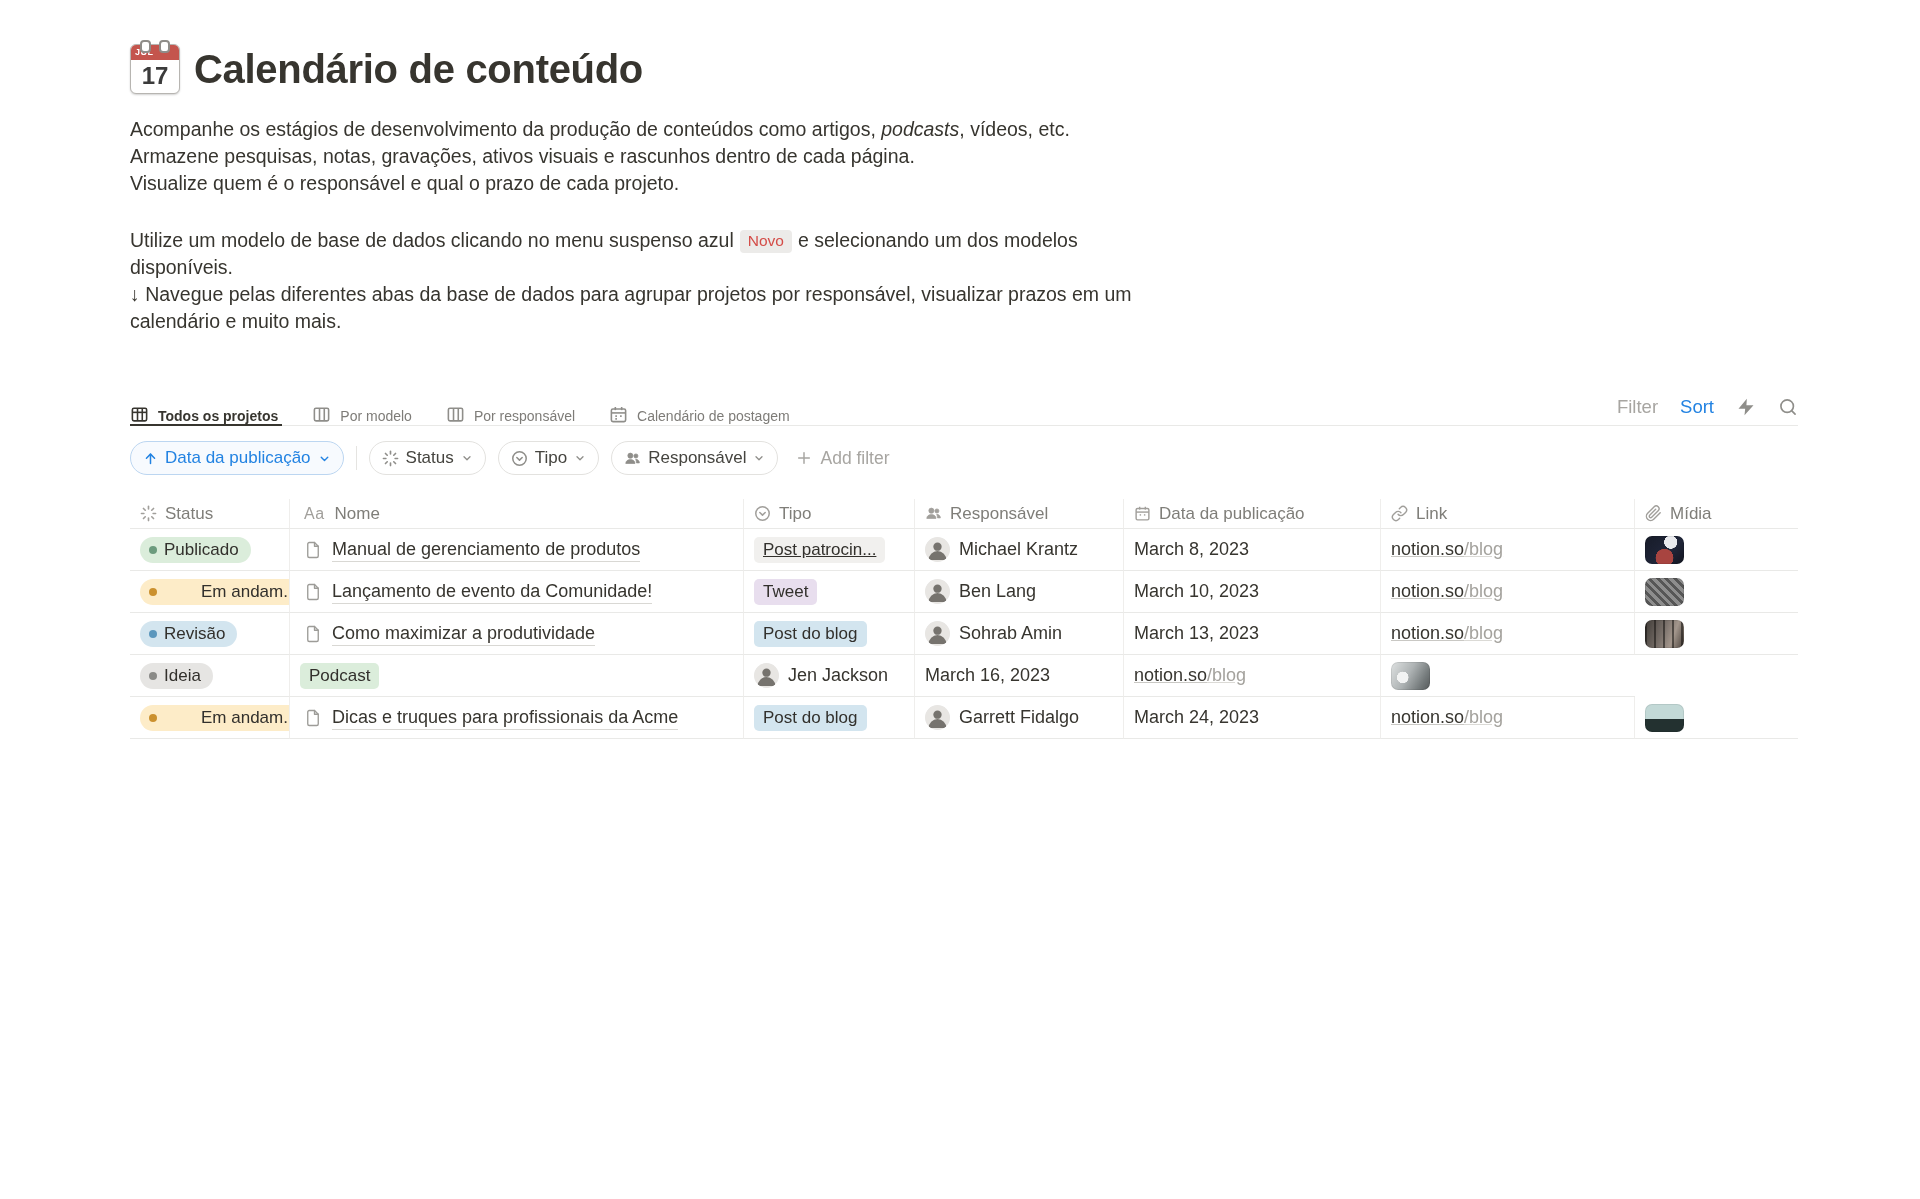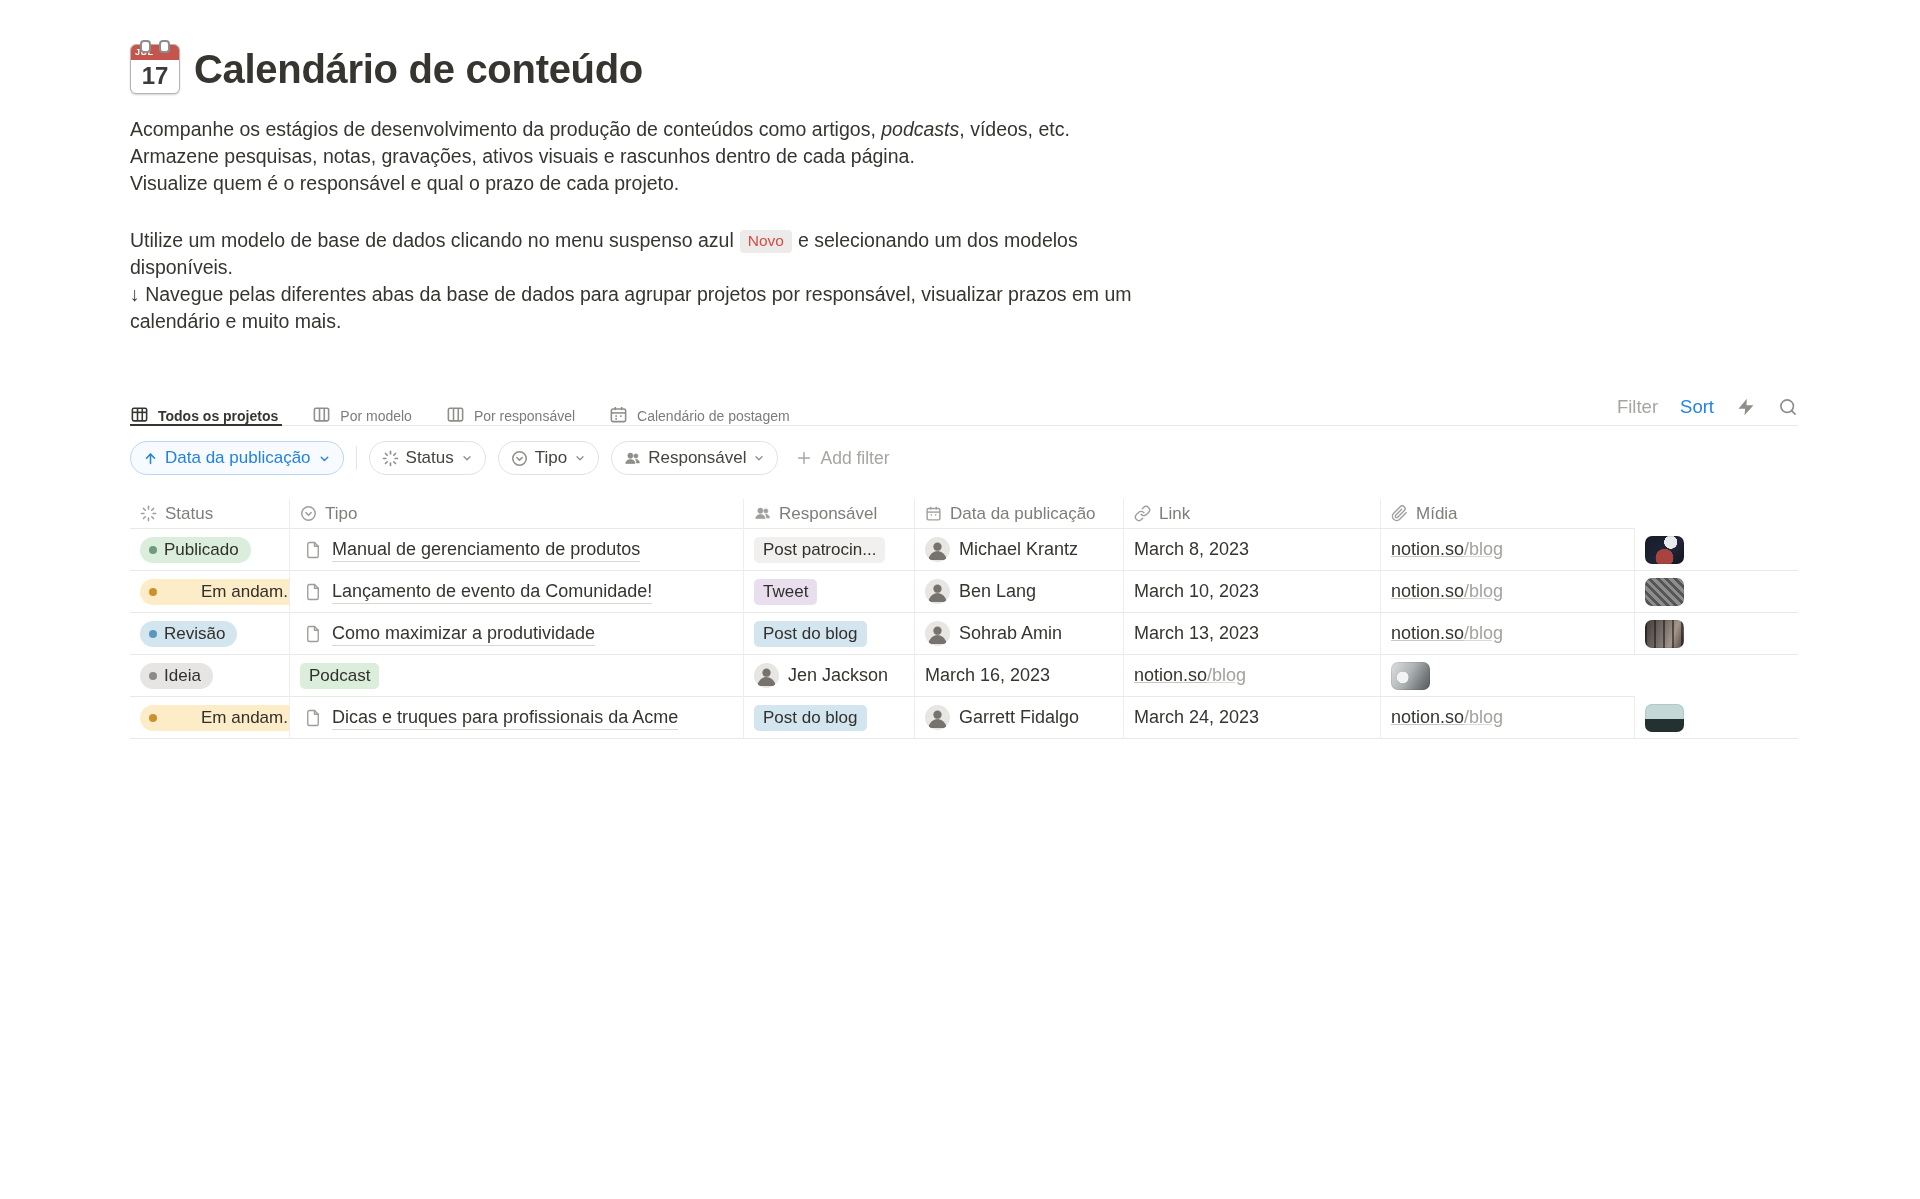--- a/index.html
+++ b/index.html
@@ -66,21 +66,21 @@
   .name-text{border-bottom:1px solid #D9D8D4;line-height:24px;cursor:pointer;}
   .pill{display:inline-flex;align-items:center;gap:7px;height:26px;border-radius:13px;
     padding:0 12px 0 9px;font-size:17px;color:#32302C;cursor:pointer;}
   .pill .dot{width:8px;height:8px;border-radius:50%;}
   .pill.c-green{background:#DBEDDB;} .pill.c-green .dot{background:#6C9B7D;}
   .pill.c-yellow{background:#FDECC8;gap:44px;} .pill.c-yellow .dot{background:#CB912F;}
   .pill.c-blue{background:#D3E5EF;} .pill.c-blue .dot{background:#5B97BD;}
   .pill.c-gray{background:#E6E5E3;} .pill.c-gray .dot{background:#8A8A87;}
   .tag{display:inline-flex;align-items:center;height:26px;border-radius:5px;padding:0 9px;
     font-size:17px;color:#32302C;cursor:pointer;}
-  .tag.c-default{background:#F1F0EE;}
+  .tag.c-default{background:#F1F0EE;text-decoration:underline;}
   .tag.c-purple{background:#E8DEEE;}
   .tag.c-blue{background:#D3E5EF;}
   .tag.c-green{background:#DBEDDB;}
   .person{display:inline-flex;align-items:center;gap:9px;cursor:pointer;}
   .avatar{width:25px;height:25px;border-radius:50%;overflow:hidden;flex:0 0 auto;
     box-shadow:inset 0 0 0 1px rgba(0,0,0,.08);}
   .link-main{color:#37352F;text-decoration:underline;text-decoration-color:#C9C8C4;cursor:pointer;}
   .link-path{color:#A4A29D;text-decoration:underline;text-decoration-color:#DBDAD6;cursor:pointer;}
   .thumb{width:39px;height:28px;border-radius:7px;cursor:pointer;flex:0 0 auto;
     box-shadow:inset 0 0 0 1px rgba(0,0,0,.08);}
@@ -281,20 +281,24 @@
               <line x1="12" y1="18.5" x2="12" y2="22"></line>
               <line x1="7.4" y1="16.6" x2="4.9" y2="19.1"></line>
               <line x1="5.5" y1="12" x2="2" y2="12"></line>
               <line x1="7.4" y1="7.4" x2="4.9" y2="4.9"></line>
               <line x1="12" y1="5.5" x2="12" y2="2"></line>
               <line x1="16.6" y1="7.4" x2="19.1" y2="4.9"></line>
             </svg>
         </span>
         <span>Status</span>
       </div>
+      <div class="c name-cell">
+        <span class="aa">Aa</span>
+        <span>Nome</span>
+      </div>
       <div class="c">
         <span>
           <svg width="17" height="17" viewBox="0 0 24 24" fill="none" stroke-width="2.1" stroke-linecap="round" stroke-linejoin="round">
               <circle cx="12" cy="12" r="9.5"></circle>
               <polyline points="8.2 10.5 12 14.3 15.8 10.5"></polyline>
             </svg>
         </span>
         <span>Tipo</span>
       </div>
       <div class="c">

